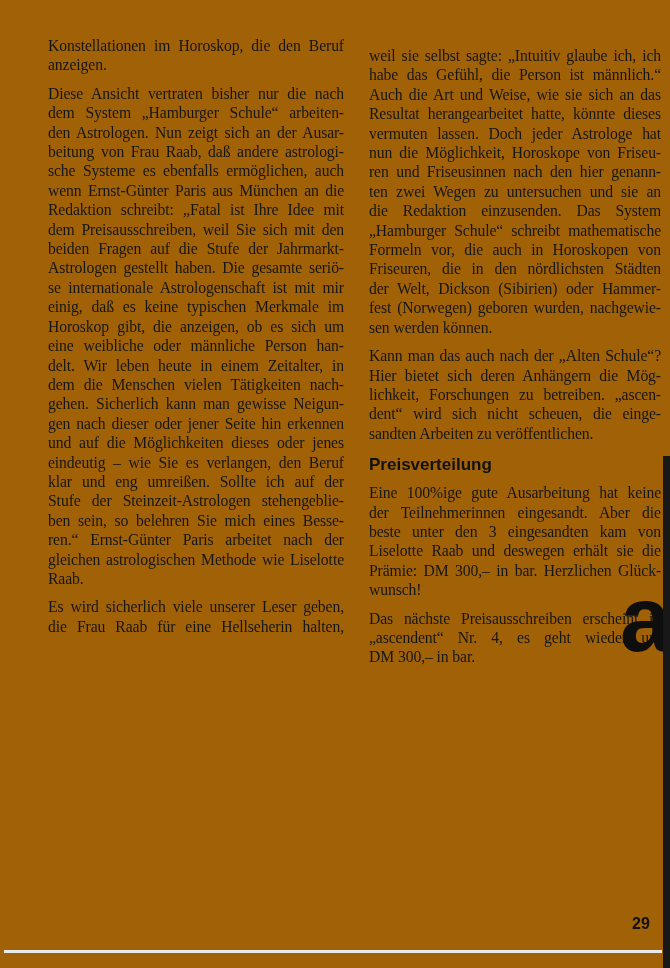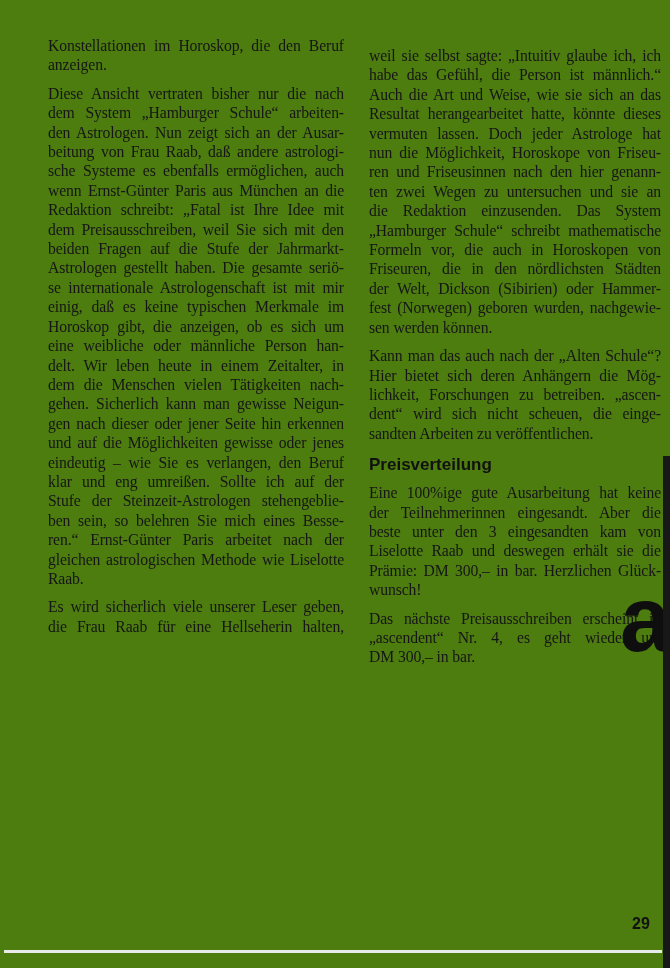--- a/index.html
+++ b/index.html
@@ -4,21 +4,21 @@
 <style>
   html, body {
     margin: 0;
     padding: 0;
     background: #ffffff;
   }
   .page {
     position: relative;
     width: 670px;
     height: 968px;
-    background: #4d7c0f;
+    background: #a16207;
     overflow: hidden;
     font-family: "Liberation Serif", serif;
     color: #161616;
   }
   .col {
     position: absolute;
     top: 36px;
   }
   .col-left  { left: 48px;  width: 296px; }
   .col-right { left: 369px; width: 292px; margin-top: 10px; }
@@ -101,21 +101,21 @@
         <div class="line">beiden Fragen auf die Stufe der Jahrmarkt-</div>
         <div class="line">Astrologen gestellt haben. Die gesamte seriö-</div>
         <div class="line">se internationale Astrologenschaft ist mit mir</div>
         <div class="line">einig, daß es keine typischen Merkmale im</div>
         <div class="line">Horoskop gibt, die anzeigen, ob es sich um</div>
         <div class="line">eine weibliche oder männliche Person han-</div>
         <div class="line">delt. Wir leben heute in einem Zeitalter, in</div>
         <div class="line">dem die Menschen vielen Tätigkeiten nach-</div>
         <div class="line">gehen. Sicherlich kann man gewisse Neigun-</div>
         <div class="line">gen nach dieser oder jener Seite hin erkennen</div>
-        <div class="line">und auf die Möglichkeiten gewisse oder jenes</div>
+        <div class="line">und auf die Möglichkeiten dieses oder jenes</div>
         <div class="line">eindeutig – wie Sie es verlangen, den Beruf</div>
         <div class="line">klar und eng umreißen. Sollte ich auf der</div>
         <div class="line">Stufe der Steinzeit-Astrologen stehengeblie-</div>
         <div class="line">ben sein, so belehren Sie mich eines Besse-</div>
         <div class="line">ren.“ Ernst-Günter Paris arbeitet nach der</div>
         <div class="line">gleichen astrologischen Methode wie Liselotte</div>
         <div class="line last">Raab.</div>
       </div>
       <div class="para">
         <div class="line">Es wird sicherlich viele unserer Leser geben,</div>

